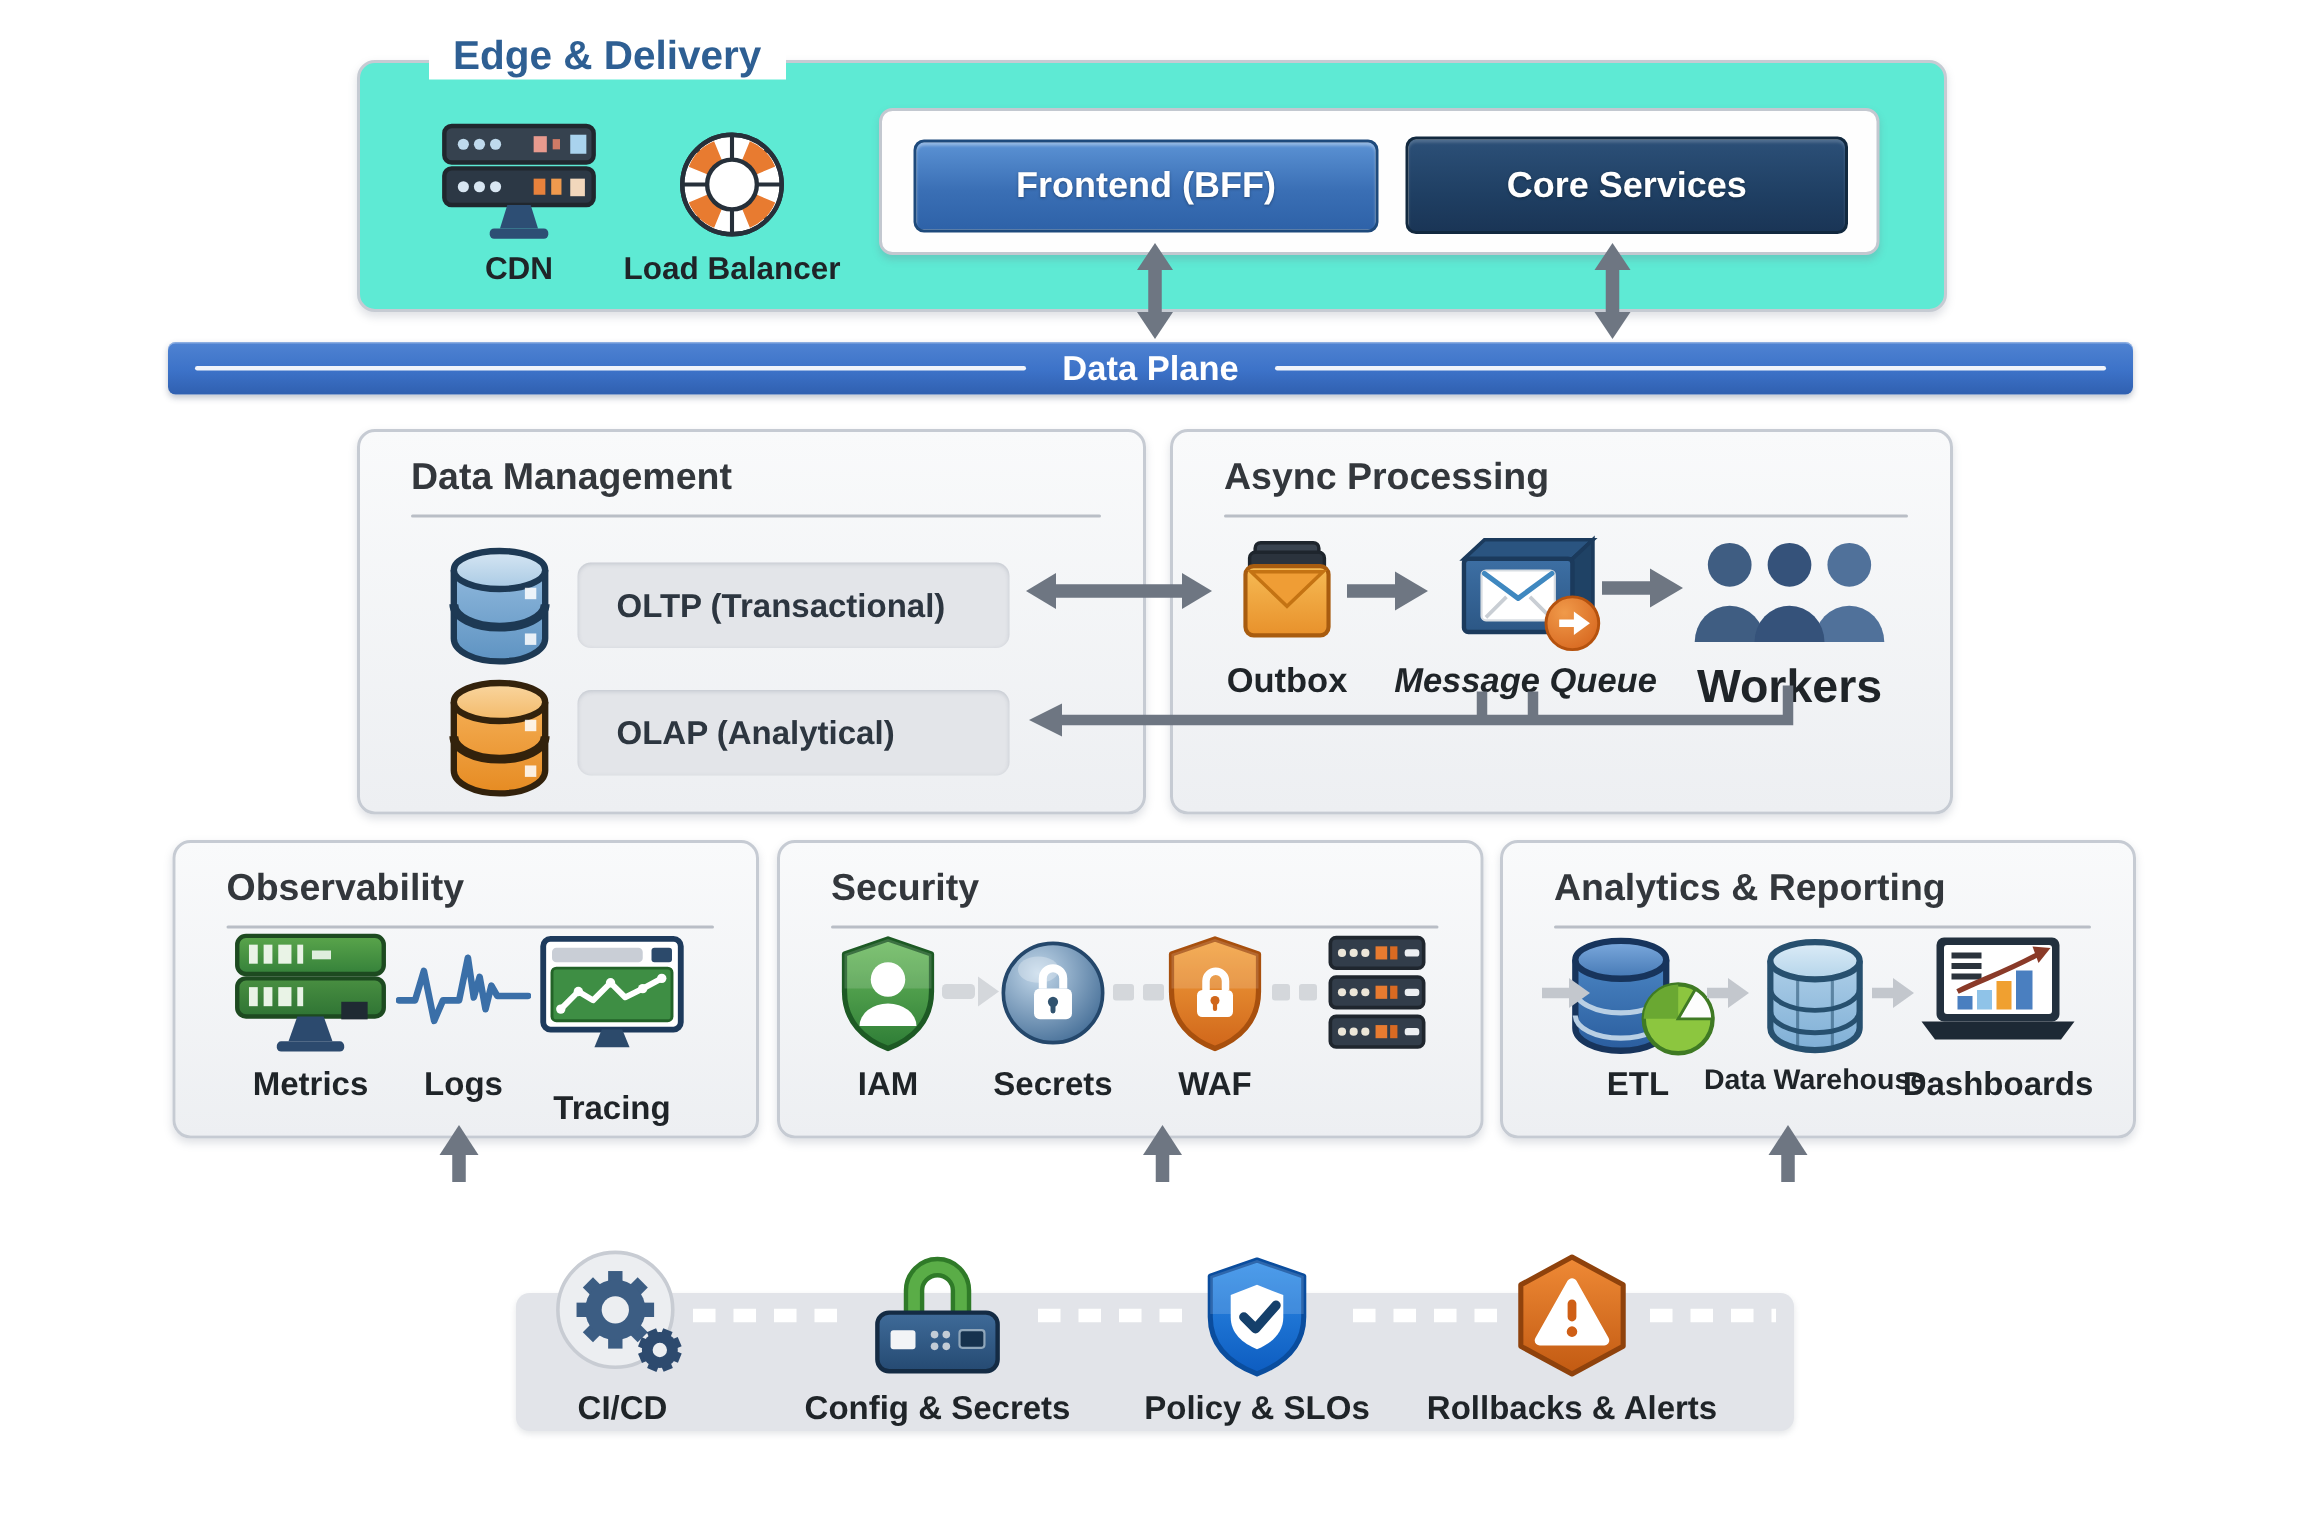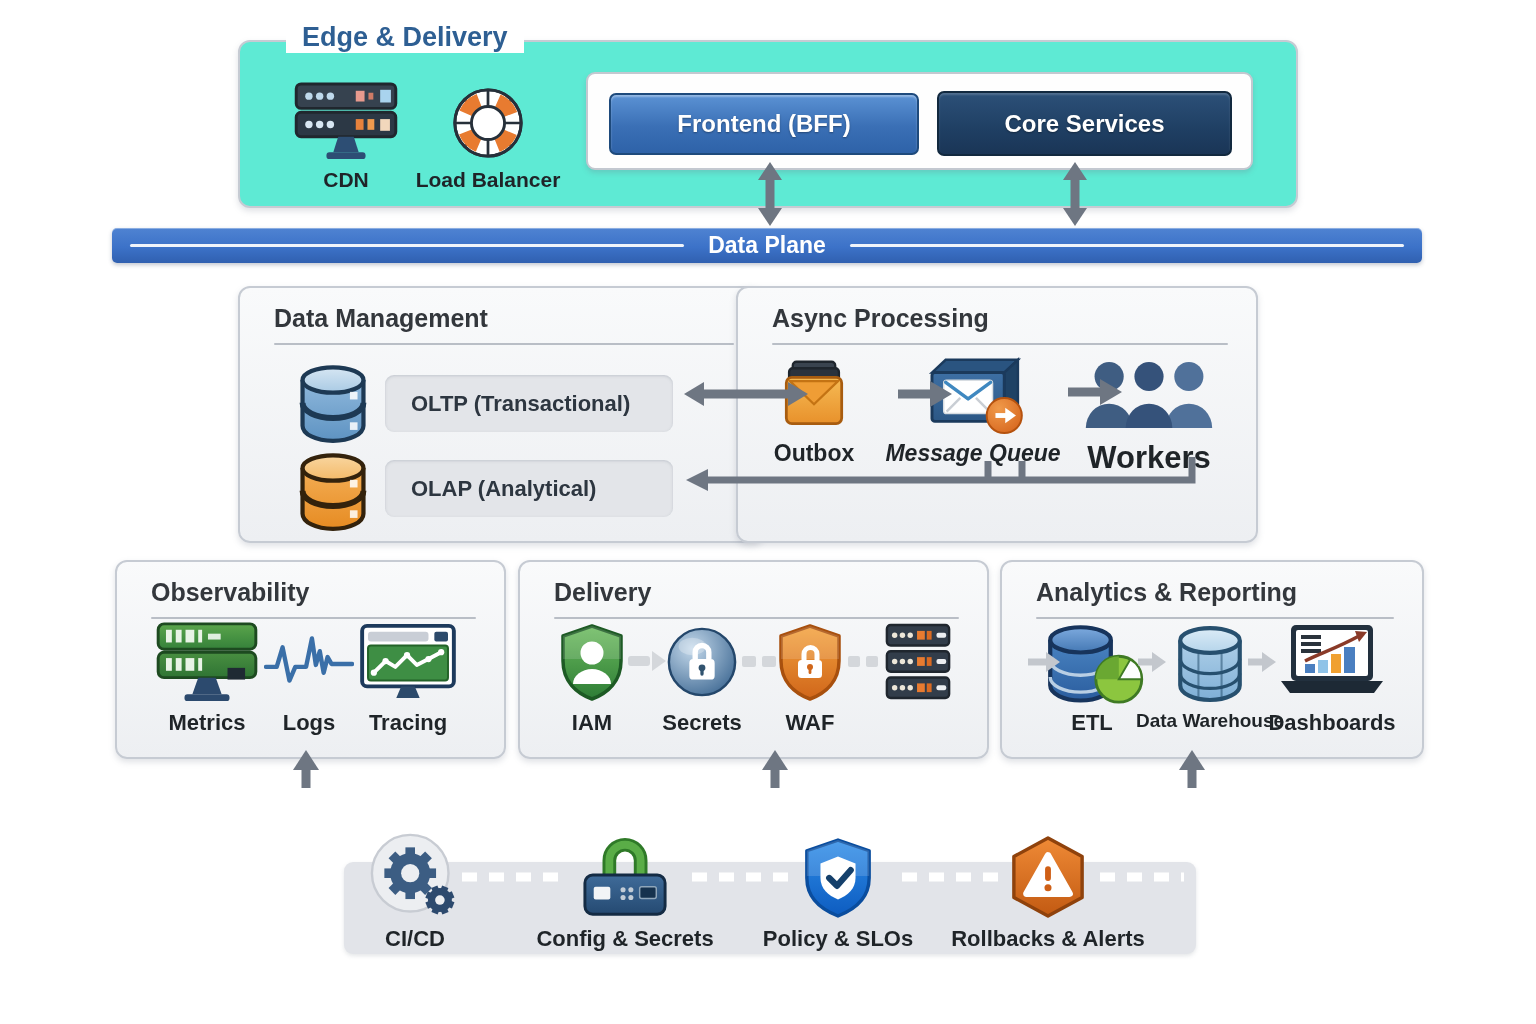--- a/index.html
+++ b/index.html
@@ -211,21 +211,21 @@
     <svg class="db-icon" style="left:46px;top:158px;" width="94" height="88" viewBox="0 0 100 104">
       <path d="M14 26 v54 c0 10 16 18 36 18 s36 -8 36 -18 V26" fill="url(#dbOrangeBody)" stroke="#33220c" stroke-width="5" stroke-linejoin="round"></path>
       <path d="M14 53 c0 10 16 18 36 18 s36 -8 36 -18" fill="none" stroke="#33220c" stroke-width="7"></path>
       <ellipse cx="50" cy="26" rx="36" ry="15" fill="url(#dbOrangeTop)" stroke="#33220c" stroke-width="5"></ellipse>
       <rect x="70" y="40" width="9" height="9" fill="#fff" opacity="0.85"></rect>
         <rect x="70" y="76" width="9" height="9" fill="#fff" opacity="0.85"></rect>
     </svg>
     <div class="pill" style="left:145px;top:172px;width:262px;height:57px;">OLAP (Analytical)</div>
   </div>
 
-  <div class="box" style="left:736px;top:286px;width:518px;height:253px;">
+  <div class="box" style="left:780px;top:286px;width:518px;height:253px;">
     <div class="box-title">Async Processing</div>
     <div class="box-divider"></div>
 
     <div class="node" style="left:28px;top:66px;width:96px;">
       <div class="icon-box" style="height:82px;">
         <svg width="72" height="72" viewBox="0 0 78 78">
           <rect x="16" y="3" width="46" height="14" rx="4" fill="#39434f" stroke="#1e252d" stroke-width="2.5"></rect>
           <rect x="12" y="10" width="54" height="14" rx="4" fill="#2b333d" stroke="#1e252d" stroke-width="2.5"></rect>
           <rect x="9" y="20" width="60" height="50" rx="6" fill="url(#envOrange)" stroke="#a85c0f" stroke-width="3"></rect>
           <polygon points="13,24 65,24 39,49" fill="#ef9d35" stroke="#c47313" stroke-width="2.5"></polygon>
@@ -300,42 +300,42 @@
 
     <div class="node" style="left:150px;top:56px;width:84px;">
       <div class="icon-box" style="height:88px;">
         <svg width="90" height="58" viewBox="0 0 92 58">
           <polyline points="2,34 13,34 19,14 26,48 32,34 43,34 49,5 53,32 57,18 61,40 65,24 69,31 78,31 90,31" fill="none" stroke="#3a6fa8" stroke-width="4.5" stroke-linejoin="round" stroke-linecap="round"></polyline>
         </svg>
       </div>
       <div class="node-label">Logs</div>
     </div>
 
-    <div class="node" style="left:234px;top:56px;width:114px;">
+    <div class="node" style="left:234px;top:56px;width:114px;gap:16px;">
       <div class="icon-box" style="height:88px;">
         <svg width="102" height="80" viewBox="0 0 102 82">
           <rect x="4" y="4" width="94" height="62" rx="5" fill="#ffffff" stroke="#1d3a5c" stroke-width="4"></rect>
           <rect x="10" y="10" width="62" height="10" rx="3" fill="#c9ced6"></rect>
           <rect x="78" y="10" width="14" height="10" rx="2" fill="#2c4a6b"></rect>
           <rect x="10" y="24" width="82" height="36" rx="3" fill="#3e8e44" stroke="#236328" stroke-width="2"></rect>
           <polyline points="16,52 28,40 38,46 50,34 60,44 72,38 85,31" fill="none" stroke="#ffffff" stroke-width="4" stroke-linecap="round" stroke-linejoin="round"></polyline>
           <circle cx="16" cy="52" r="3.2" fill="#fff"></circle>
             <circle cx="28" cy="40" r="3.2" fill="#fff"></circle>
             <circle cx="50" cy="34" r="3.2" fill="#fff"></circle>
             <circle cx="72" cy="38" r="3.2" fill="#fff"></circle>
             <circle cx="85" cy="31" r="3.2" fill="#fff"></circle>
           <polygon points="44,66 58,66 63,78 39,78" fill="#2c4a6b"></polygon>
         </svg>
       </div>
       <div class="node-label">Tracing</div>
     </div>
   </div>
 
   <div class="box" style="left:518px;top:560px;width:467px;height:195px;">
-    <div class="box-title">Delivery</div>
+    <div class="box-title">Security</div>
     <div class="box-divider"></div>
 
     <div class="node" style="left:30px;top:56px;width:84px;">
       <div class="icon-box" style="height:88px;">
         <svg width="68" height="78" viewBox="0 0 68 78">
           <path d="M34 3 L63 13 V38 C63 58 50 70 34 76 C18 70 5 58 5 38 V13 Z" fill="url(#shieldGreen)" stroke="#1d5a24" stroke-width="3.5" stroke-linejoin="round"></path>
           <path d="M34 3 L63 13 V36 H5 V13 Z" fill="#ffffff" opacity="0.14"></path>
           <circle cx="34" cy="30" r="11.5" fill="#ffffff"></circle>
           <path d="M15 61 a19 15 0 0 1 38 0 Z" fill="#ffffff"></path>
         </svg>

